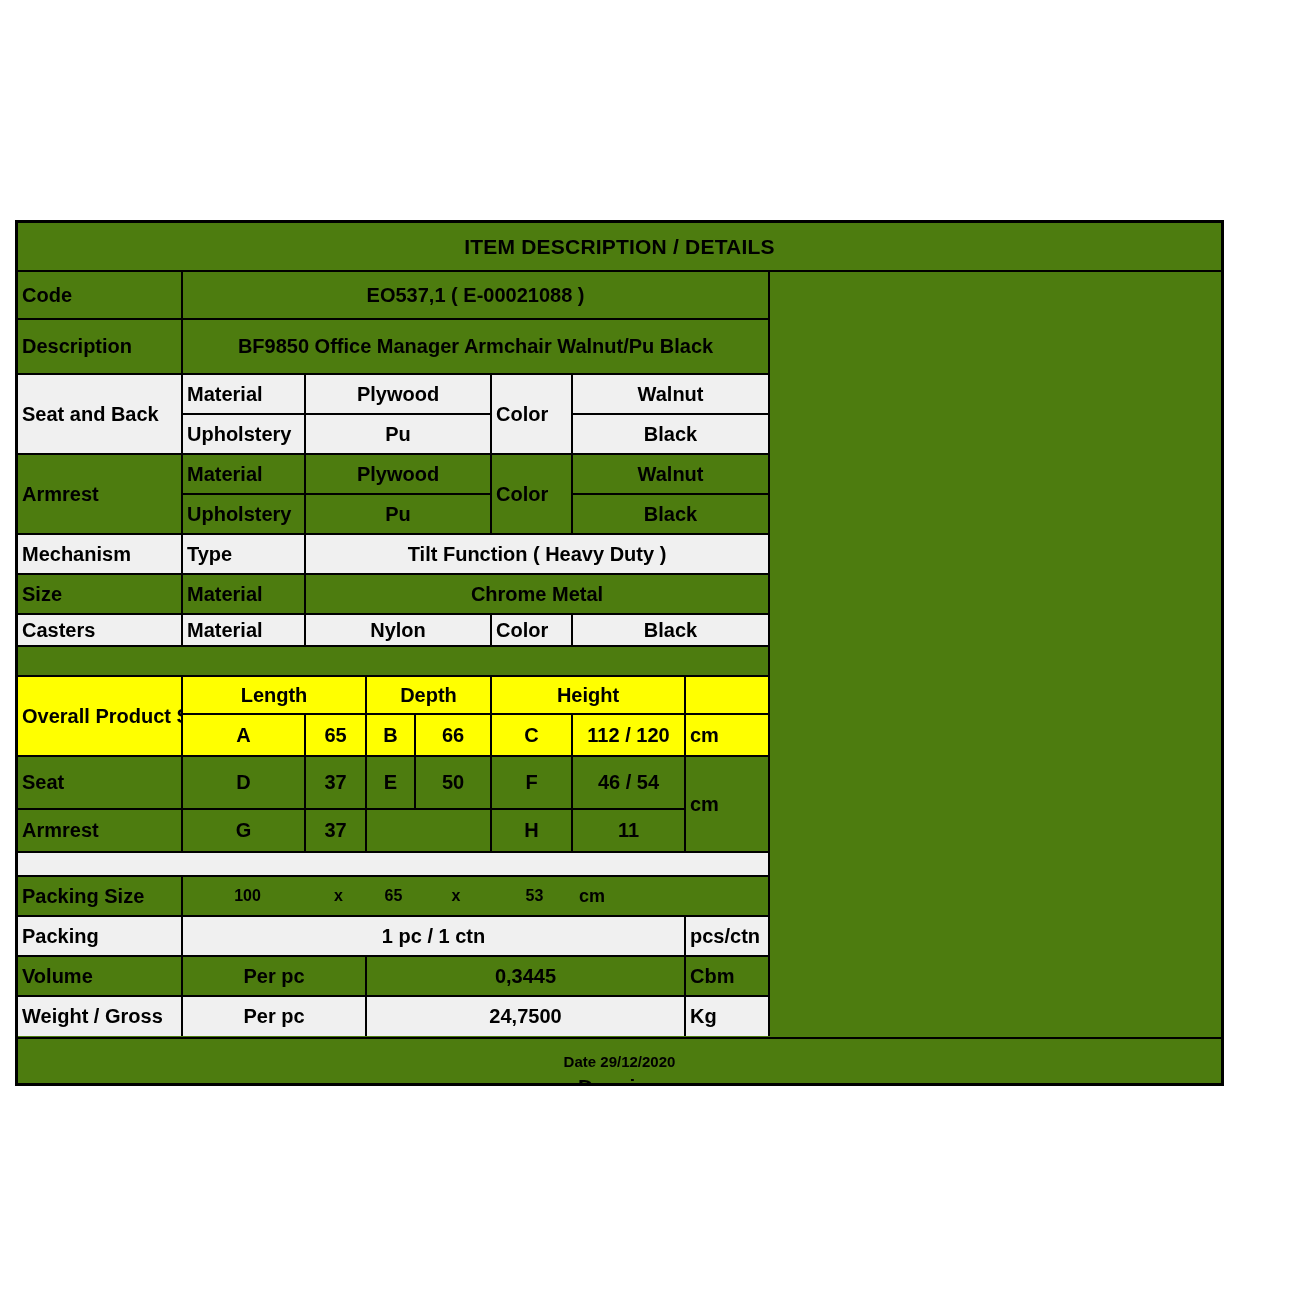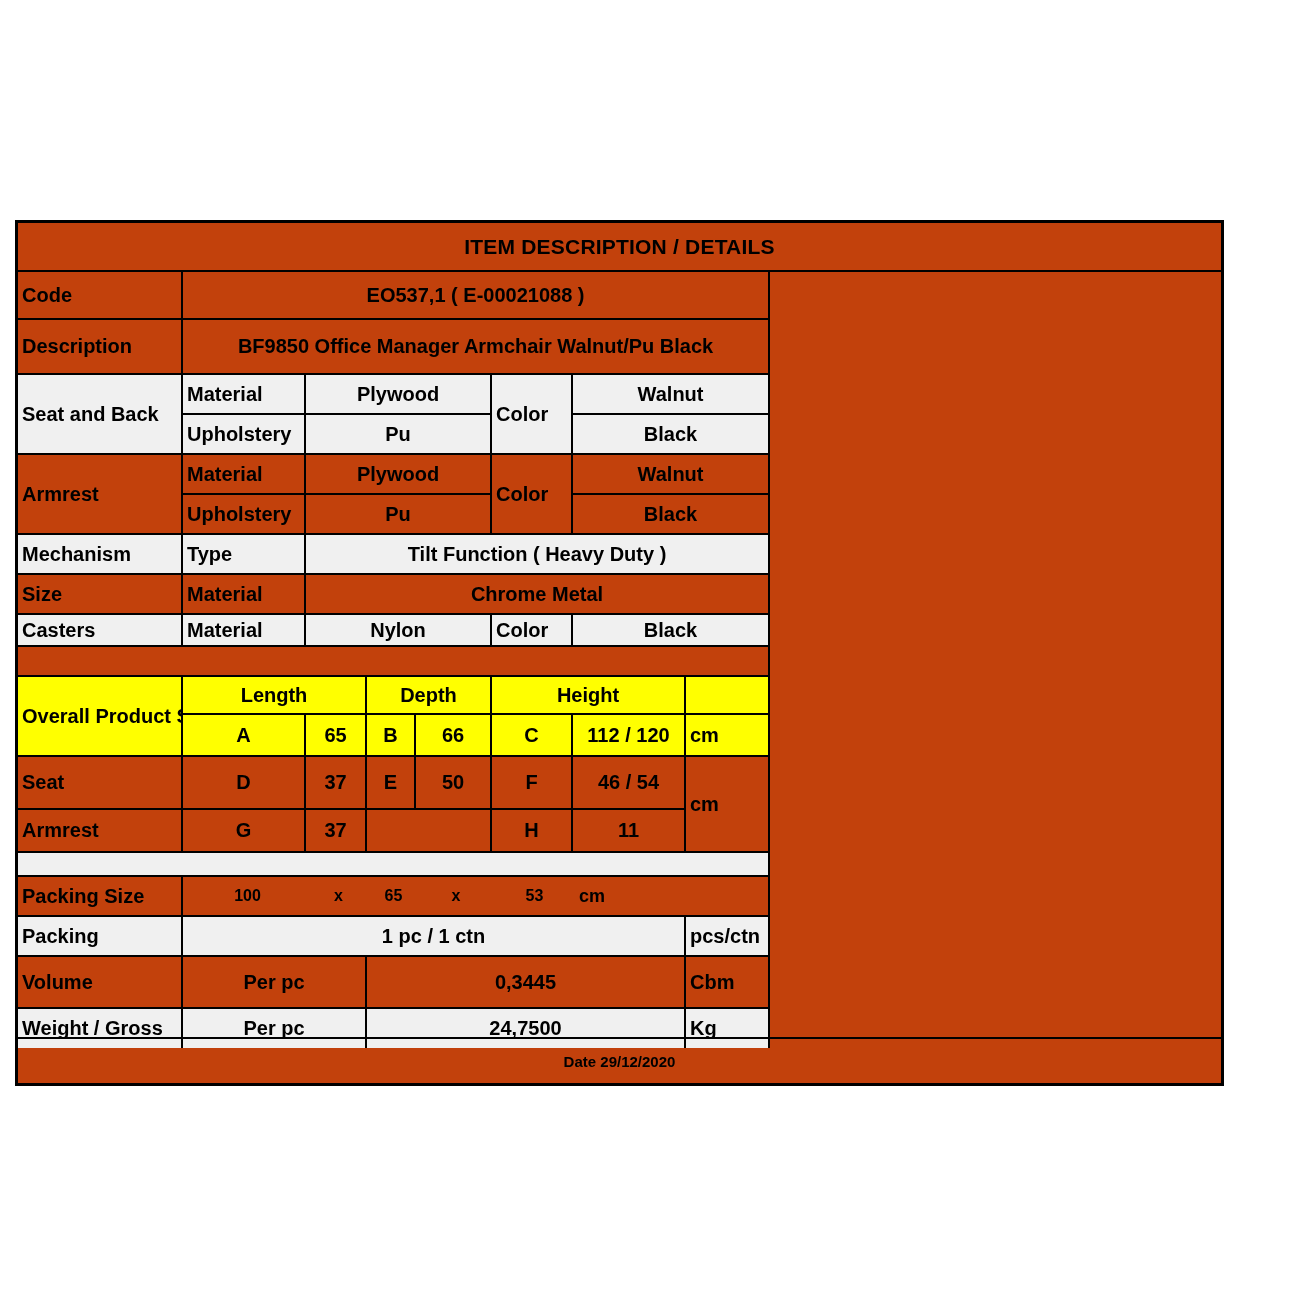--- a/index.html
+++ b/index.html
@@ -1,20 +1,20 @@
 <!DOCTYPE html>
 <html><head>
 <meta charset="utf-8">
 <style>
   html,body{margin:0;padding:0;background:#ffffff;}
   body{width:1300px;height:1300px;position:relative;
        font-family:"Liberation Sans","DejaVu Sans",sans-serif;
        font-weight:bold;color:#000;}
   #sheet{position:absolute;left:15px;top:220px;width:1209px;height:866px;
-         border:3px solid #000;box-sizing:border-box;background:#c2410c;
+         border:3px solid #000;box-sizing:border-box;background:#4d7c0f;
          display:flex;flex-direction:column;overflow:hidden;}
   .title-bar{height:47px;flex:0 0 auto;border-bottom:2px solid #000;
              display:flex;align-items:center;justify-content:center;
              font-size:21px;letter-spacing:.2px;}
   .mid{flex:1 1 auto;display:flex;flex-direction:column;min-height:0;}
   table.spec{border-collapse:collapse;table-layout:fixed;width:751px;flex:0 0 751px;}
   table.spec td{border:2px solid #000;padding:0 4px;box-sizing:border-box;
                 font-size:20px;overflow:hidden;white-space:nowrap;}
   table.spec tr:first-child td{border-top:none;}
   table.spec tr:last-child td{border-bottom:none;}
@@ -165,21 +165,21 @@
             <span>53</span>
             <span>cm</span>
           </div>
         </td>
       </tr>
       <tr style="height:40px" class="shade">
         <td class="lab">Packing</td>
         <td class="val" colspan="6">1 pc / 1 ctn</td>
         <td class="unit">pcs/ctn</td>
       </tr>
-      <tr style="height:52px">
+      <tr style="height:40px">
         <td class="lab">Volume</td>
         <td class="val" colspan="2">Per pc</td>
         <td class="val" colspan="4">0,3445</td>
         <td class="unit">Cbm</td>
       </tr>
       <tr style="height:40px" class="shade">
         <td class="lab">Weight / Gross</td>
         <td class="val" colspan="2">Per pc</td>
         <td class="val" colspan="4">24,7500</td>
         <td class="unit">Kg</td>

